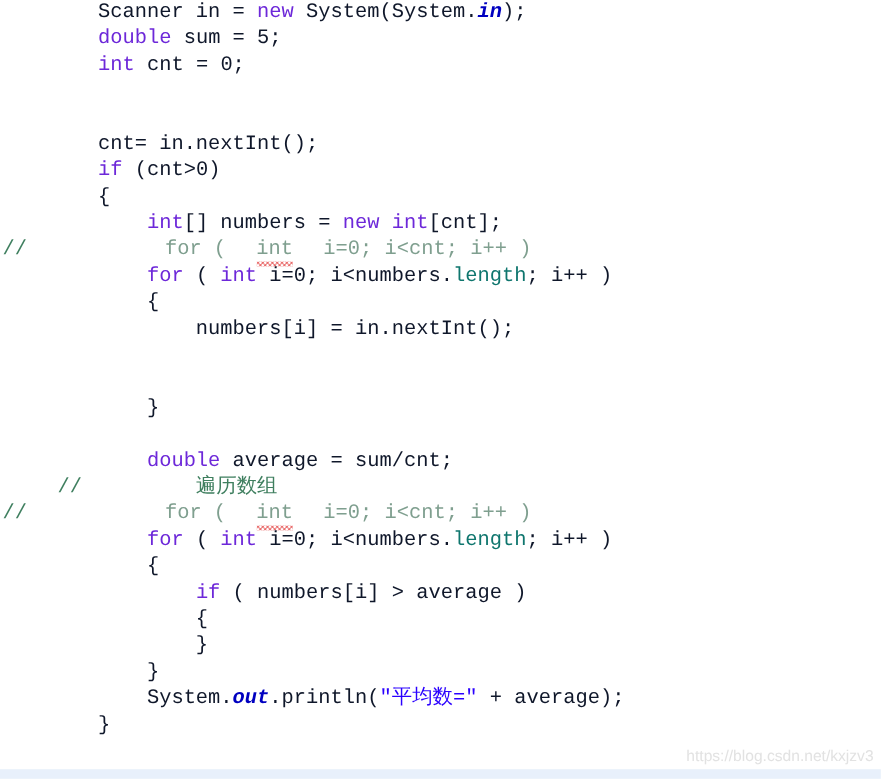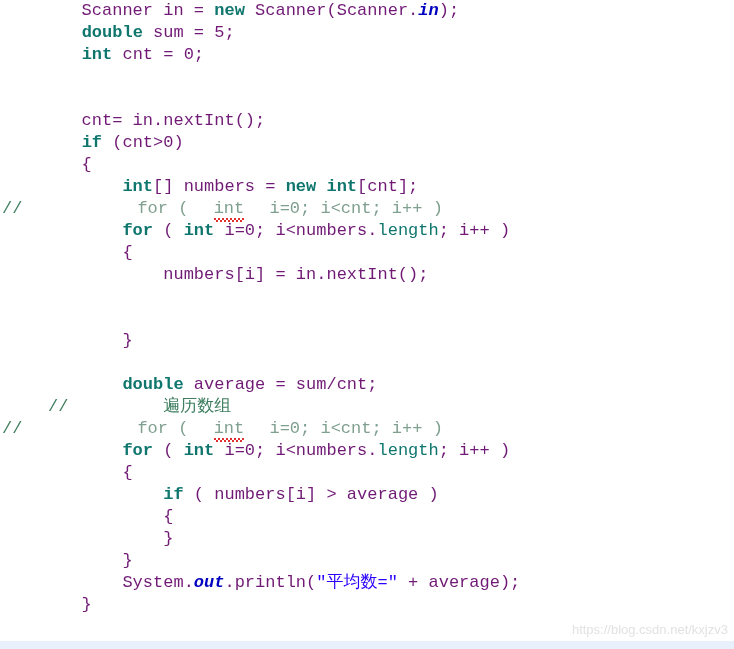--- a/index.html
+++ b/index.html
@@ -43,22 +43,22 @@
     font-size: 17px;
     white-space: pre;
   }
 
   .code-body {
     display: inline-block;
     white-space: pre;
   }
 
   
-  .tok-plain    { color: #701a75; }
-  .tok-keyword  { color: #0f766e; font-weight: bold; }
+  .tok-plain    { color: #0f172a; }
+  .tok-keyword  { color: #6d28d9; font-weight: normal; }
   .tok-field    { color: #0000c0; font-style: italic; font-weight: bold; }
   .tok-static   { color: #0f766e; }
   .tok-string   { color: #2a00ff; }
   .tok-comment  { color: #3f7f5f; }
   .tok-comment-dim { color: #7f9f8f; margin-left: 15px; }
 
   
   .squiggle {
     position: relative;
     display: inline-block;
@@ -96,21 +96,21 @@
     width: 734px;
     height: 8px;
     background: #e8f0fb;
   }
 </style>
 </head>
 <body>
 
 <div id="code-surface">
   <div id="code-lines">
-      <div class="code-line"><span class="code-body"><span class="tok-plain">        Scanner in = </span><span class="tok-keyword">new</span><span class="tok-plain"> Scanner(Scanner.</span><span class="tok-field">in</span><span class="tok-plain">);</span></span></div>
+      <div class="code-line"><span class="code-body"><span class="tok-plain">        Scanner in = </span><span class="tok-keyword">new</span><span class="tok-plain"> System(System.</span><span class="tok-field">in</span><span class="tok-plain">);</span></span></div>
       <div class="code-line"><span class="code-body"><span class="tok-plain">        </span><span class="tok-keyword">double</span><span class="tok-plain"> sum = 5;</span></span></div>
       <div class="code-line"><span class="code-body"><span class="tok-plain">        </span><span class="tok-keyword">int</span><span class="tok-plain"> cnt = 0;</span></span></div>
       <div class="code-line"><span class="code-body">&nbsp;</span></div>
       <div class="code-line"><span class="code-body">&nbsp;</span></div>
       <div class="code-line"><span class="code-body"><span class="tok-plain">        cnt= in.nextInt();</span></span></div>
       <div class="code-line"><span class="code-body"><span class="tok-plain">        </span><span class="tok-keyword">if</span><span class="tok-plain"> (cnt&gt;0)</span></span></div>
       <div class="code-line"><span class="code-body"><span class="tok-plain">        {</span></span></div>
       <div class="code-line"><span class="code-body"><span class="tok-plain">            </span><span class="tok-keyword">int</span><span class="tok-plain">[] numbers = </span><span class="tok-keyword">new</span><span class="tok-plain"> </span><span class="tok-keyword">int</span><span class="tok-plain">[cnt];</span></span></div>
       <div class="code-line"><span class="gutter-mark tok-comment" style="left: 2px;">//</span><span class="code-body"><span class="tok-comment-dim">            for ( </span><span class="tok-comment-dim squiggle">int</span><span class="tok-comment-dim"> i=0; i&lt;cnt; i++ )</span></span></div>
       <div class="code-line"><span class="code-body"><span class="tok-plain">            </span><span class="tok-keyword">for</span><span class="tok-plain"> ( </span><span class="tok-keyword">int</span><span class="tok-plain"> i=0; i&lt;numbers.</span><span class="tok-static">length</span><span class="tok-plain">; i++ )</span></span></div>

